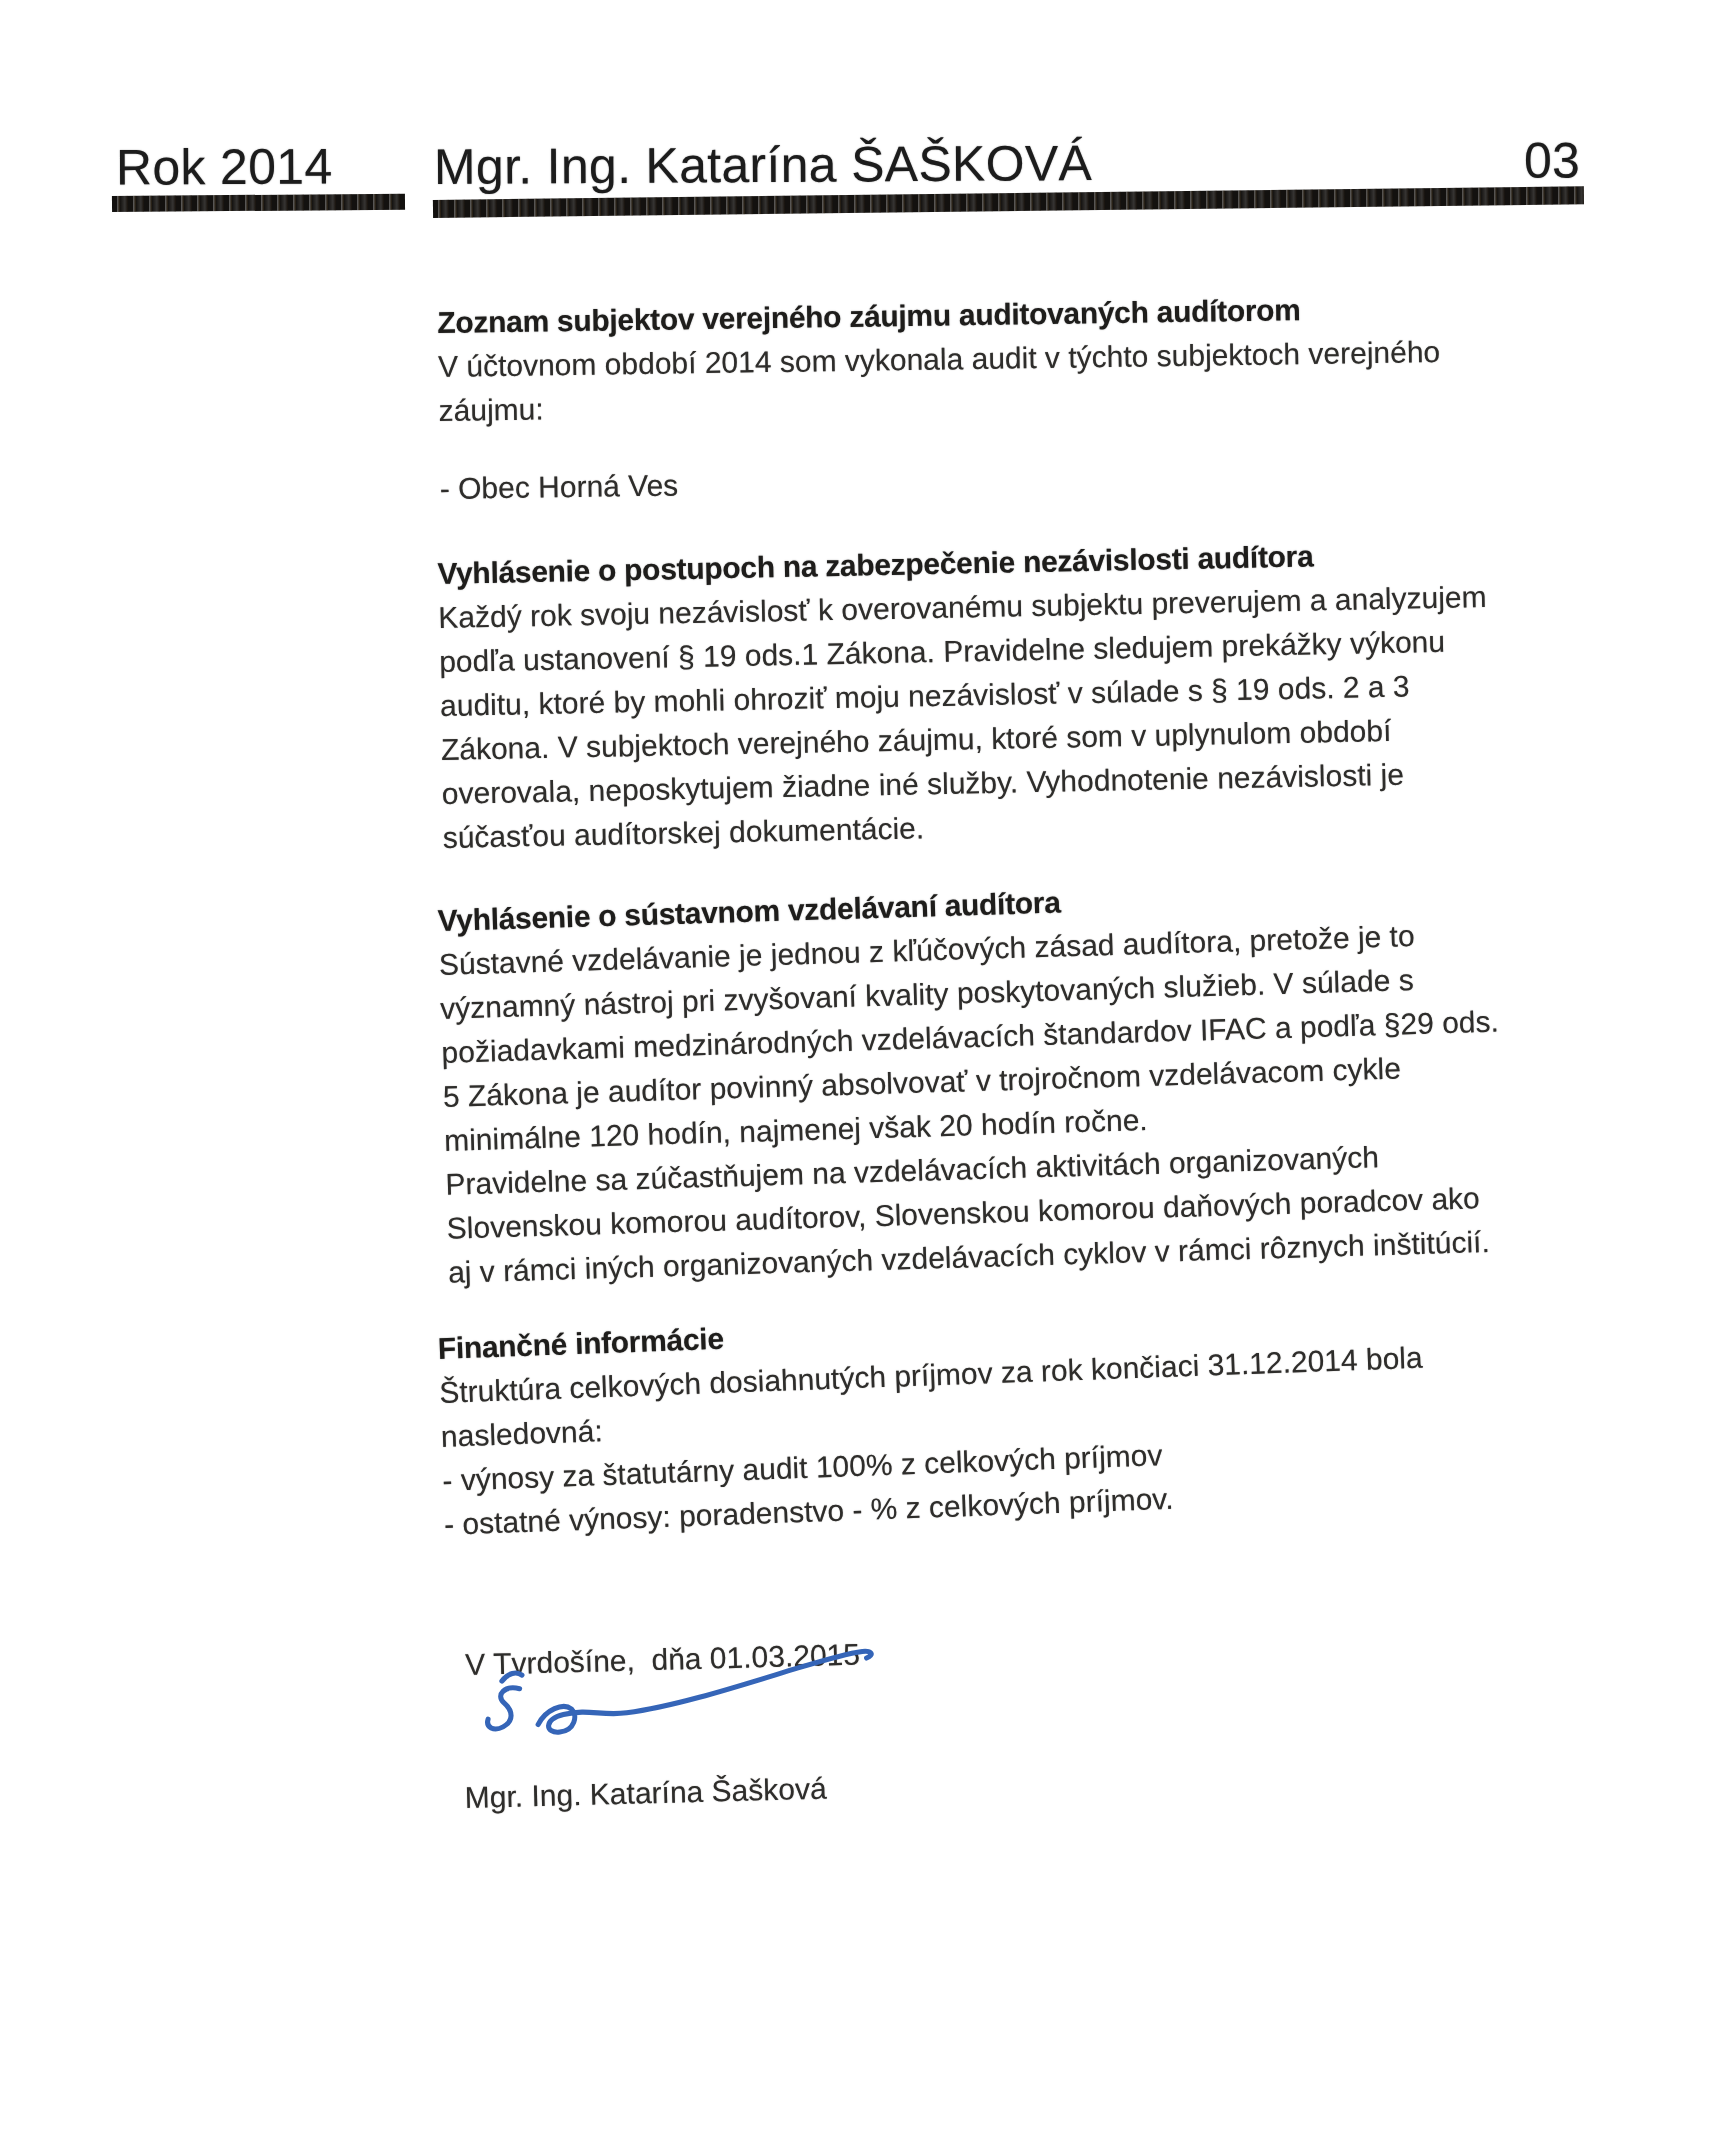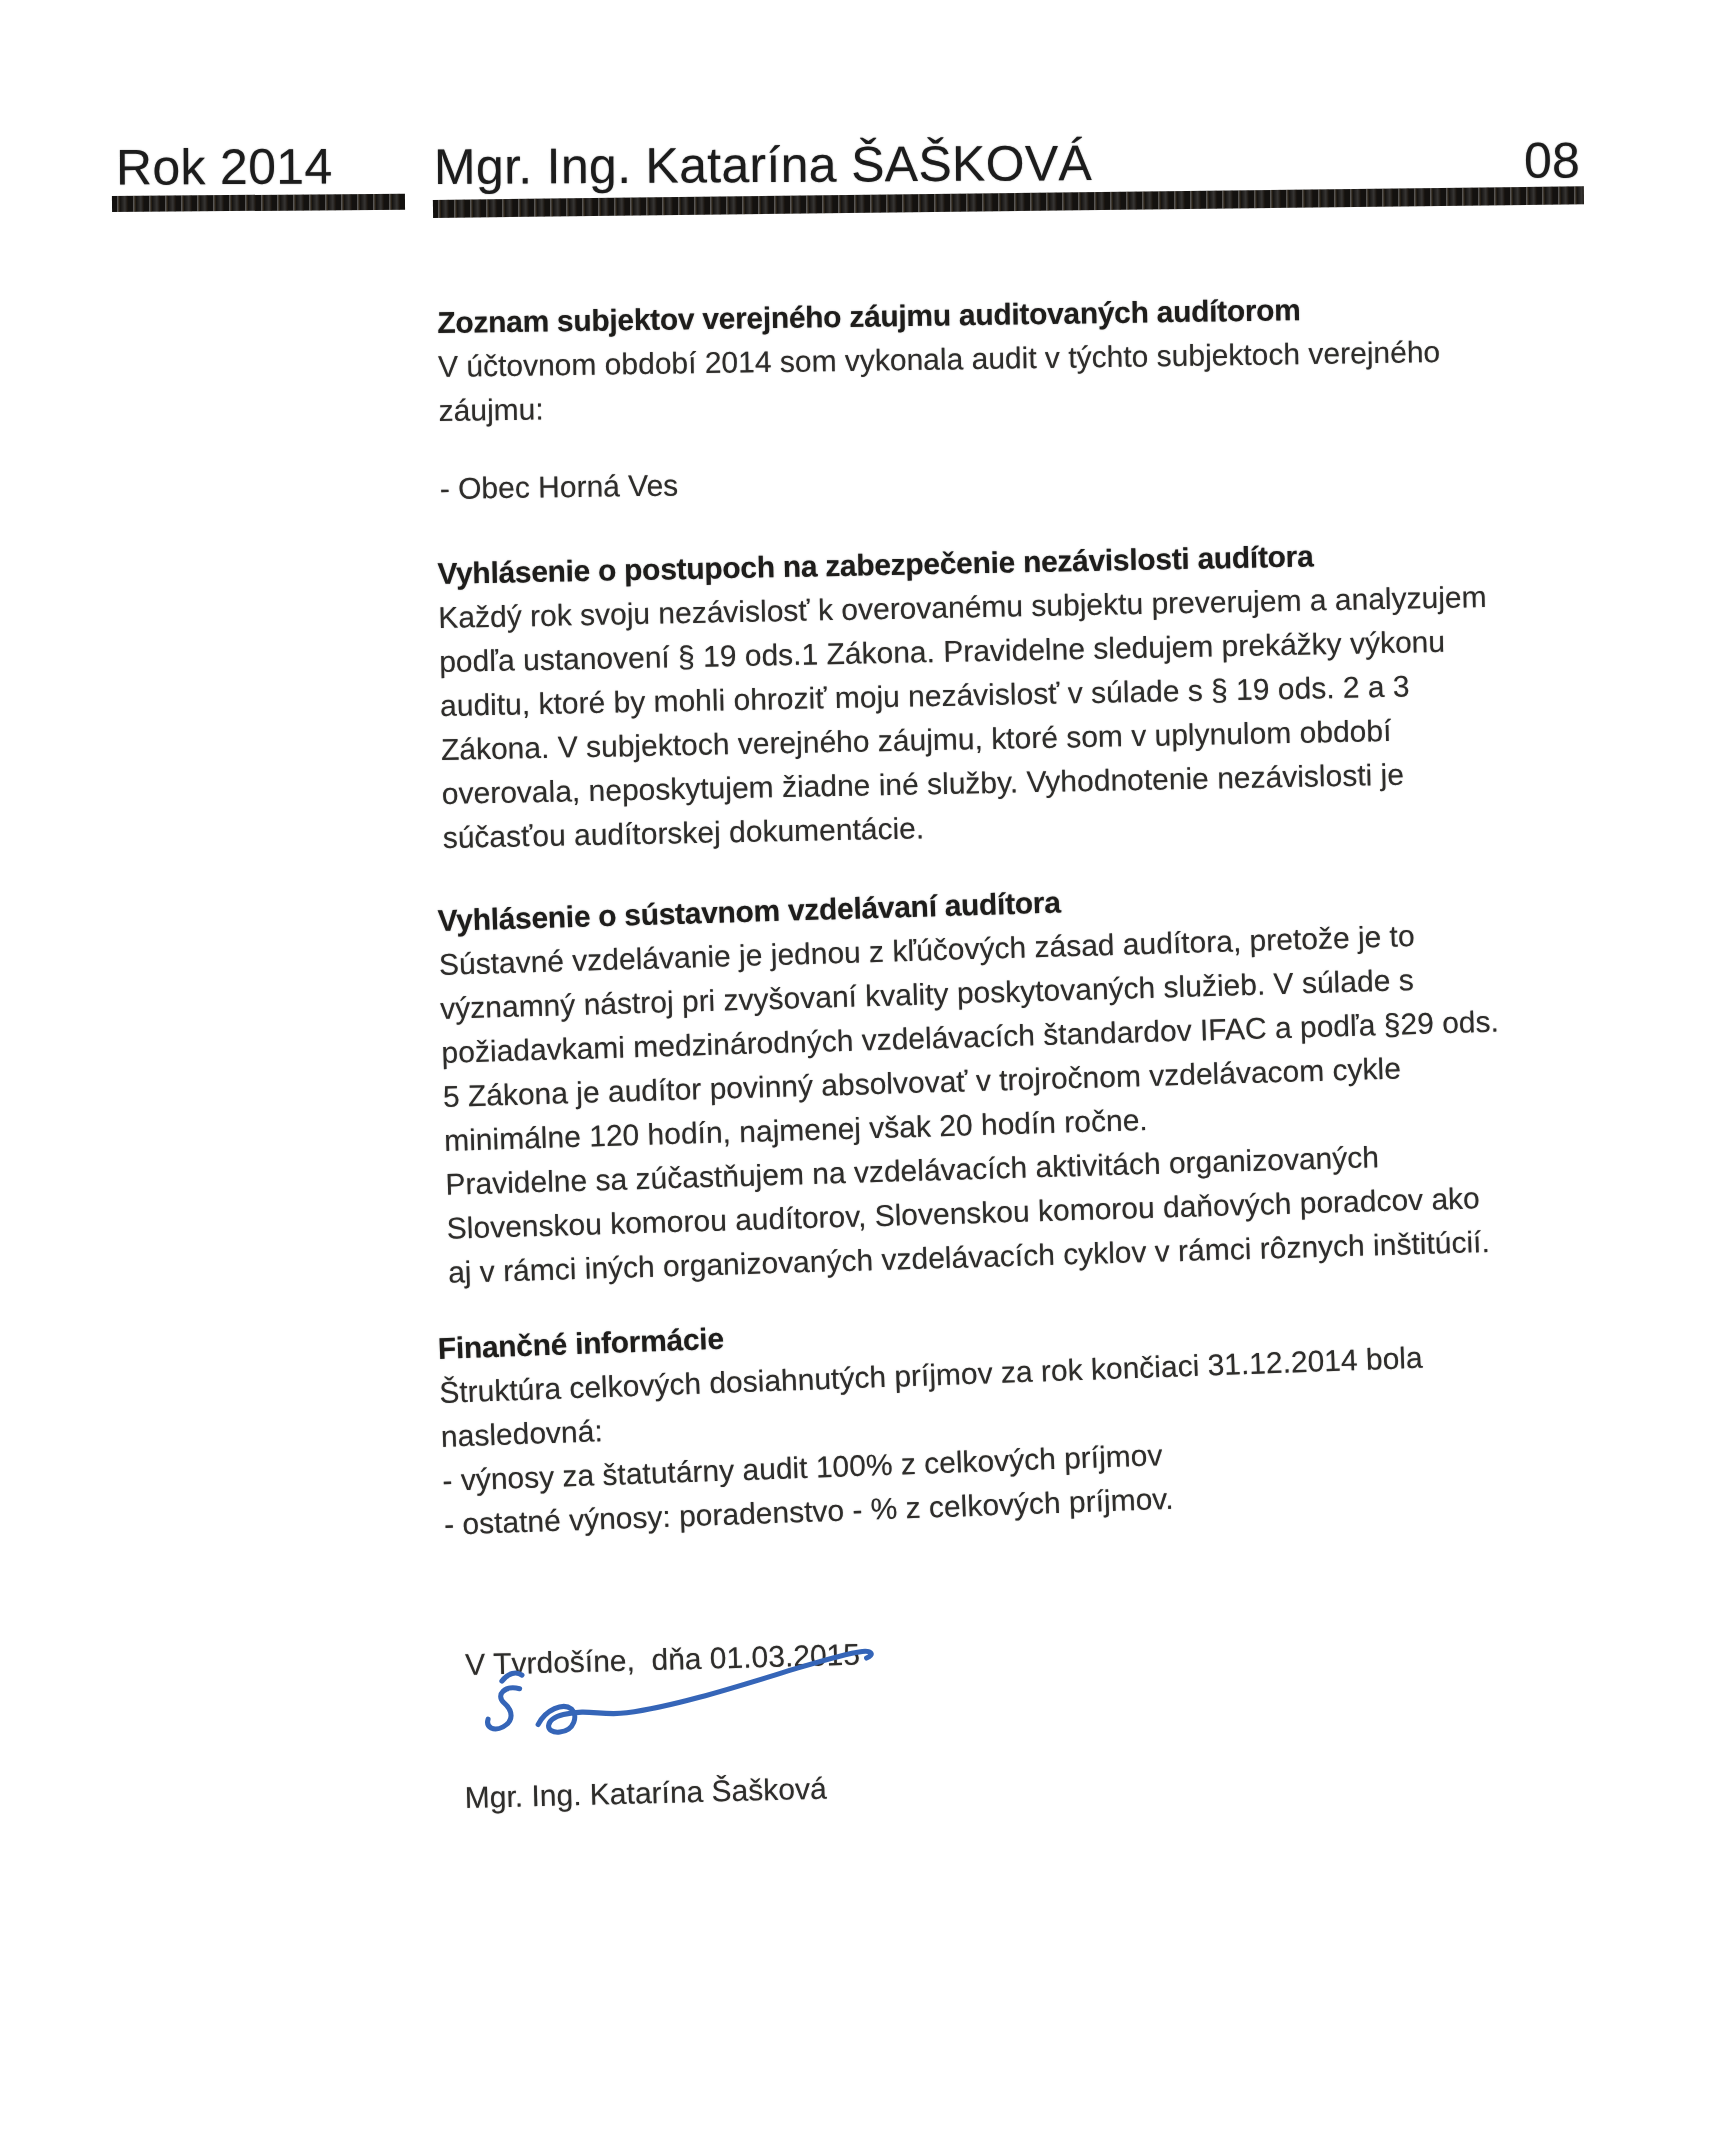--- a/index.html
+++ b/index.html
@@ -87,21 +87,21 @@
   #signature-svg { position: absolute; left: 2.7px; top: 34px; }
   #signatory { position: absolute; left: -4px; top: 133px; }
 </style>
 </head>
 <body>
 
 <div class="scan">
 
   <div class="hdr-text" id="hdr-year">Rok 2014</div>
   <div class="hdr-text" id="hdr-name">Mgr. Ing. Katarína ŠAŠKOVÁ</div>
-  <div class="hdr-text" id="hdr-page">08</div>
+  <div class="hdr-text" id="hdr-page">03</div>
   <div class="rule" id="rule-left"></div>
   <div class="rule" id="rule-right"></div>
 
   <div class="section" id="s1">
     <h2>Zoznam subjektov verejného záujmu auditovaných audítorom</h2>
     <p>V účtovnom období 2014 som vykonala audit v týchto subjektoch verejného</p>
     <p>záujmu:</p>
     <div class="spacer"></div>
     <p>- Obec Horná Ves</p>
   </div>

